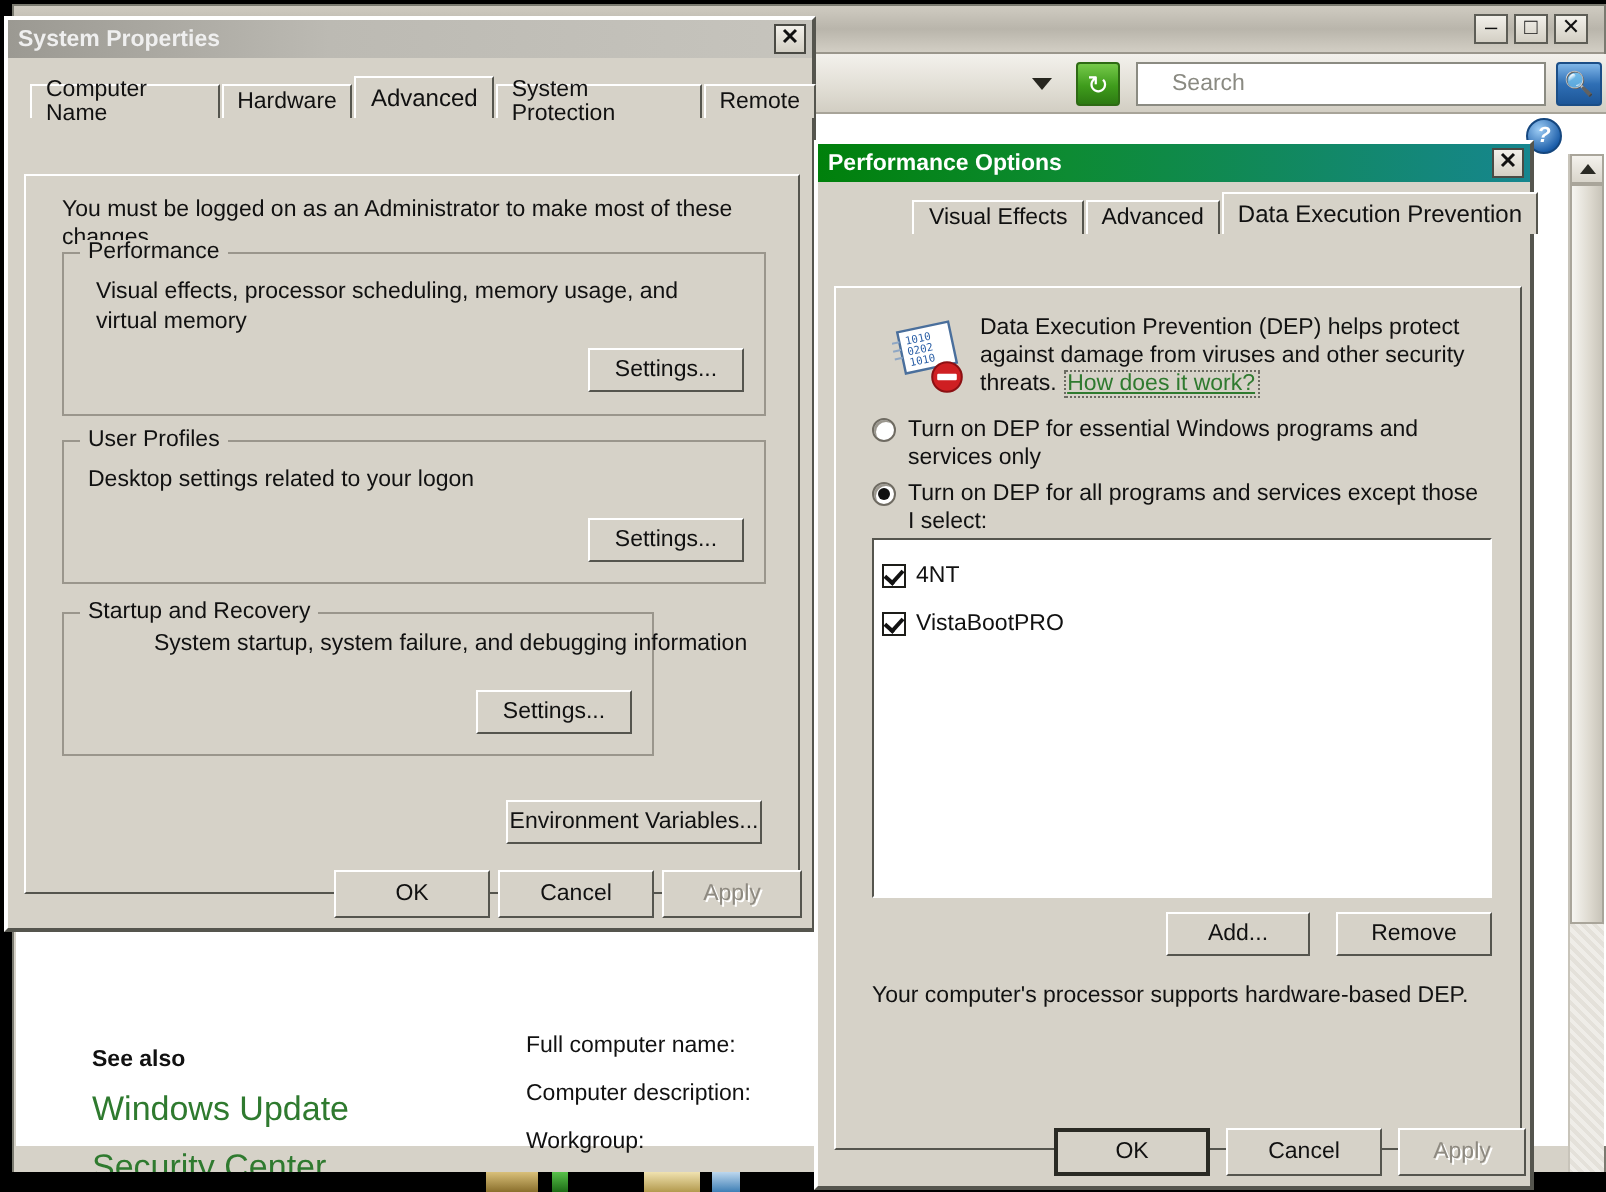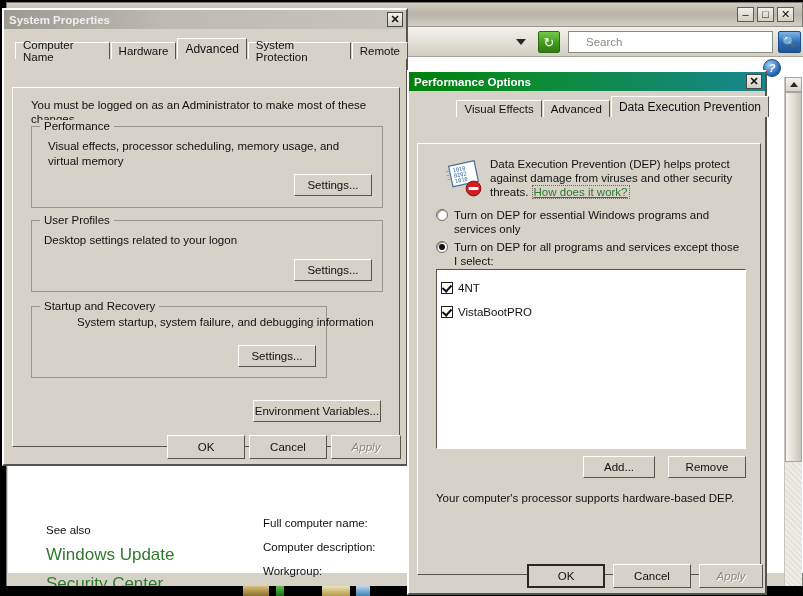--- a/index.html
+++ b/index.html
@@ -101,21 +101,21 @@
     background:linear-gradient(to bottom,#f4f2ed,#d9d5cb);
     border:1px solid #a9a59a;box-sizing:border-box;
     display:flex;align-items:center;justify-content:center;
   }
   .sb-arrow i{display:block;width:0;height:0;}
   #cp-sb-up{top:0;}
   #cp-sb-up i{border-left:4px solid transparent;border-right:4px solid transparent;border-bottom:5px solid #2a2a24;}
 
   
   #see-also{left:38px;top:467px;width:220px;}
-  #see-also .head{font-weight:normal;font-size:11.5px;color:#111;margin-bottom:9px;}
+  #see-also .head{font-weight:bold;font-size:11.5px;color:#111;margin-bottom:9px;}
   #see-also a{
     display:block;color:#2f7a2f;text-decoration:none;font-size:17px;margin-bottom:9px;
   }
   #sysinfo{left:255px;top:460px;width:300px;font-size:11.5px;color:#111;}
   #sysinfo div{margin-bottom:12px;}
 
   
   #taskbar{left:0;bottom:0;width:803px;height:10px;background:#000;}
   .tb-ico{bottom:0;height:10px;}
 
@@ -165,21 +165,21 @@
 
   
   .btn{
     position:absolute;
     background:#d6d2c8;
     border:1px solid;border-color:#fff #55554e #55554e #fff;
     box-sizing:border-box;
     display:flex;align-items:center;justify-content:center;
     font-size:11.5px;color:#111;
   }
-  .btn.disabled{color:#8e8a81;text-shadow:1px 1px 0 #fff;font-style:italic;}
+  .btn.disabled{color:#8e8a81;text-shadow:1px 1px 0 #fff;}
   .btn.default{border:2px solid #2a2a24;}
 
   
   #sysprops{left:2px;top:8px;width:406px;height:458px;}
   #sysprops .dlg-title{
     background:linear-gradient(to right,#9b9992 0%,#bcbab3 40%,#c6c4bd 100%);
     color:#efefef;
   }
   #sp-tabpage{left:8px;top:58px;width:388px;height:360px;}
   #sp-note{position:absolute;left:18px;top:10px;width:340px;font-size:11.5px;line-height:14px;color:#111;}

